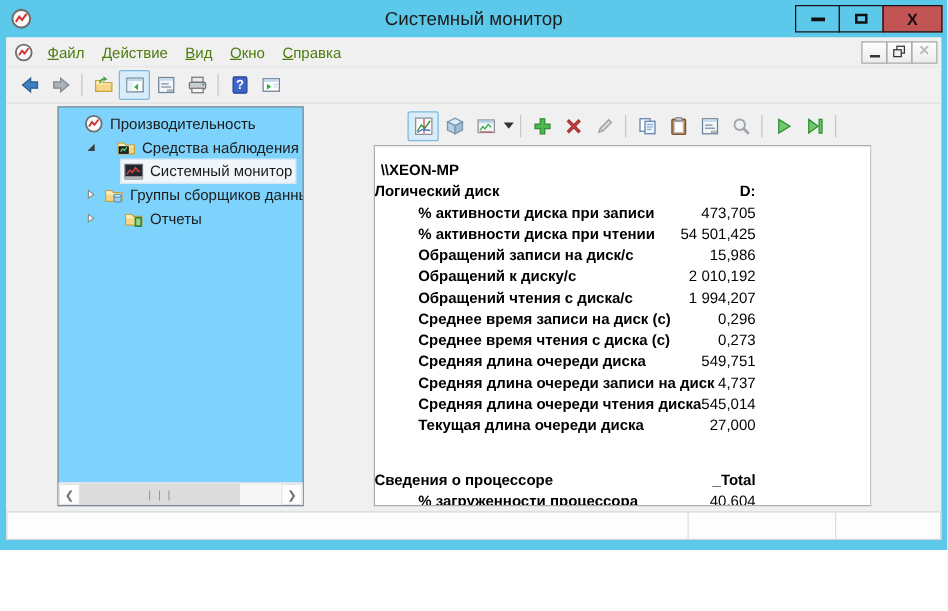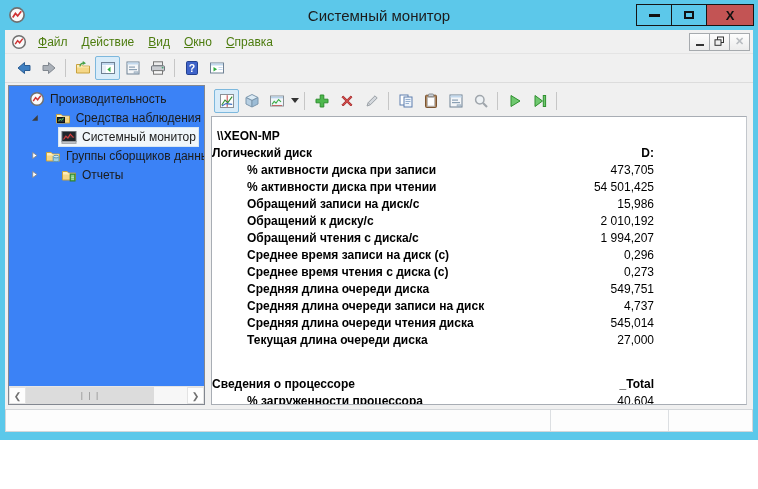--- a/index.html
+++ b/index.html
@@ -29,35 +29,35 @@
   
   .toolbar{height:28px;flex:0 0 auto;display:flex;align-items:center;padding-left:6px;background:#f0f0f0;border-bottom:1px solid #dcdcdc;}
   .tb-btn{width:25px;height:24px;display:flex;align-items:center;justify-content:center;border:1px solid transparent;border-radius:2px;box-sizing:border-box;}
   .tb-btn svg{width:16px;height:16px;}
   .tb-btn.active{border-color:#7db8dd;background:#d9ecf9;}
   .tb-sep{width:1px;height:18px;background:#c6c6c6;margin:0 4px;flex:0 0 auto;}
   .tb-caret{width:11px;height:24px;display:flex;align-items:center;justify-content:center;}
   .caret-down{width:0;height:0;border-left:4px solid transparent;border-right:4px solid transparent;border-top:5px solid #333;}
   
   .main{flex:1;display:flex;min-height:0;padding:2px 6px 2px 3px;background:#f0f0f0;}
-  .tree-panel{width:197px;flex:0 0 auto;background:#3b82f6;border:1px solid #828790;display:flex;flex-direction:column;box-sizing:border-box;}
+  .tree-panel{width:197px;flex:0 0 auto;background:#7dd3fc;border:1px solid #828790;display:flex;flex-direction:column;box-sizing:border-box;margin-left:38px;}
   .tree-body{flex:1;overflow:hidden;padding-top:3px;}
   .tree-row{height:19px;display:flex;align-items:center;white-space:nowrap;font-size:12px;color:#1b1b1b;}
   .tree-row .sel-wrap{display:flex;align-items:center;height:18px;padding:0 2px;border:1px solid transparent;}
   .tree-row.selected .sel-wrap{background:#f1f6fa;border-color:#d9e7f2;}
   .expander{width:15px;flex:0 0 auto;display:flex;align-items:center;justify-content:center;}
   .expander svg{width:9px;height:9px;}
   .tree-icon{width:16px;height:16px;margin-right:5px;flex:0 0 auto;}
   .tree-icon svg{width:16px;height:16px;display:block;}
   .tree-hscroll{height:17px;flex:0 0 auto;display:flex;background:#f7f7f7;border-top:1px solid #e5e5e5;}
   .scroll-btn{width:17px;height:100%;display:flex;align-items:center;justify-content:center;background:#fdfdfd;border:1px solid #e3e3e3;box-sizing:border-box;color:#707070;font-size:9px;}
   .scroll-thumb{width:128px;background:#dcdcdc;display:flex;align-items:center;justify-content:center;color:#8a8a8a;font-size:8px;letter-spacing:1px;}
   .scroll-track{flex:1;}
   .splitter{width:6px;flex:0 0 auto;}
-  .right{flex:1;display:flex;flex-direction:column;min-width:0;}
+  .right{flex:1;display:flex;flex-direction:column;min-width:0;align-items:center;}
   .report-toolbar{height:31px;flex:0 0 auto;display:flex;align-items:center;padding-left:3px;background:#f0f0f0;}
   .report-area{flex:1;background:#fff;border:1px solid #a8adb4;border-right-color:#c3c7cc;overflow:hidden;}
   .report-content{padding-top:11px;font-size:12px;color:#000;}
   .r-row{display:flex;height:17px;line-height:17px;padding-right:92px;}
   .r-name{flex:1;font-weight:bold;white-space:nowrap;overflow:hidden;}
   .r-val{text-align:right;white-space:nowrap;}
   .r-computer .r-name{padding-left:5px;}
   .r-object .r-name{}
   .r-object .r-val{font-weight:bold;}
   .r-counter .r-name{padding-left:35px;}

